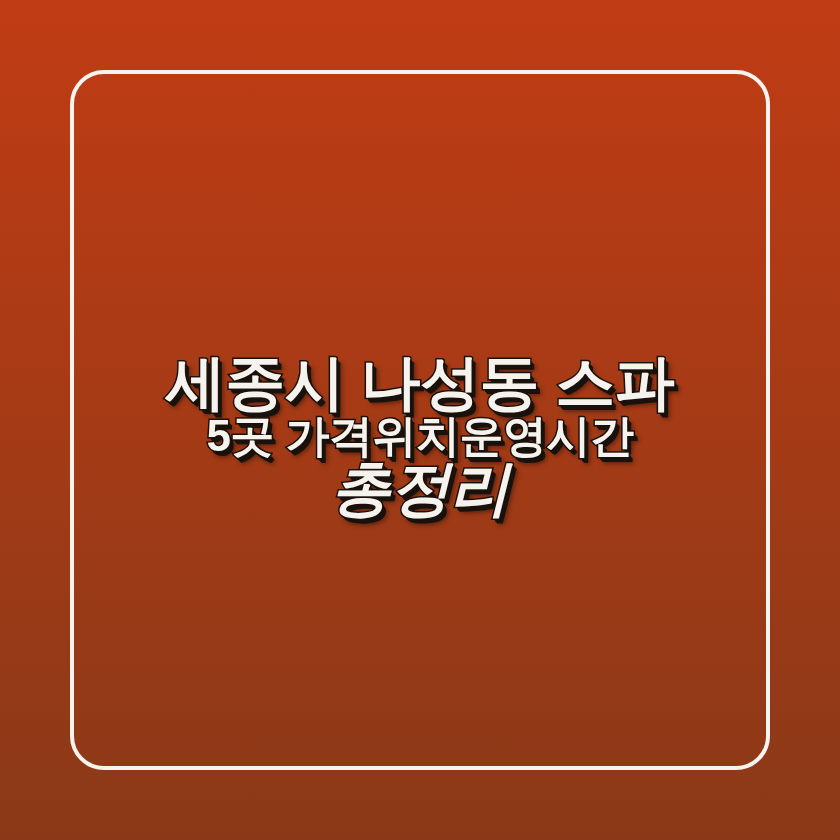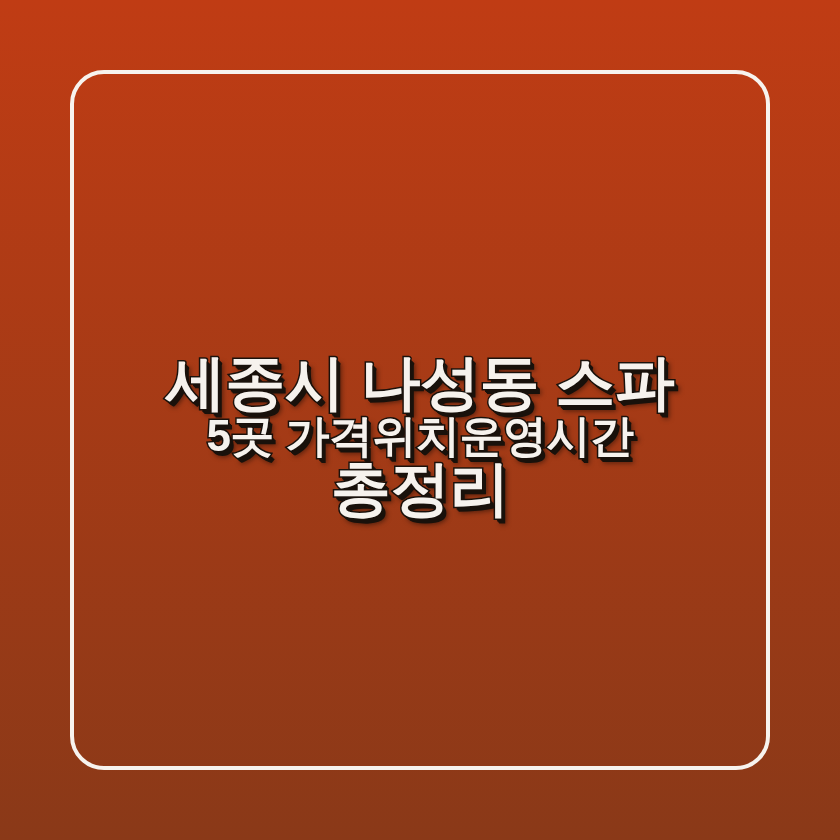--- a/index.html
+++ b/index.html
@@ -80,16 +80,16 @@
 </head>
 <body>
 
 <div id="poster" style="width: 840px; height: 840px; background: linear-gradient(rgb(192, 60, 20) 0%, rgb(138, 57, 24) 100%);">
 
   <div id="frame" style="border-color: rgb(247, 243, 238); border-width: 4px; border-radius: 34px; top: 70px; left: 70px; width: 700px; height: 700px;"></div>
 
   <div id="title-block">
     <span class="title-line line-1" style="color: rgb(246, 242, 237); margin-top: 32px; -webkit-text-stroke-color: rgb(27, 18, 12);">세종시 나성동 스파</span>
     <span class="title-line line-2" style="color: rgb(246, 242, 237); -webkit-text-stroke-color: rgb(27, 18, 12);">5곳 가격위치운영시간</span>
-    <span class="title-line line-3" style="color: rgb(246, 242, 237); -webkit-text-stroke-color: rgb(27, 18, 12);">총정리</span>
+    <span class="title-line line-3" style="color: rgb(246, 242, 237); font-style: italic; -webkit-text-stroke-color: rgb(27, 18, 12);">총정리</span>
   </div>
 
 </div>
 
 </body></html>

